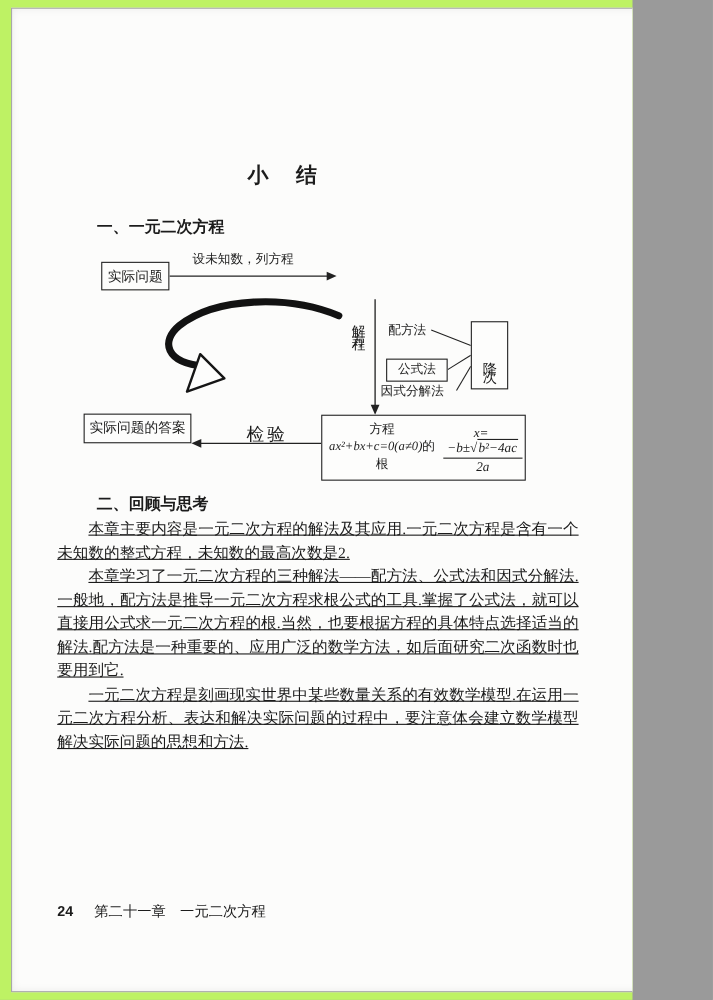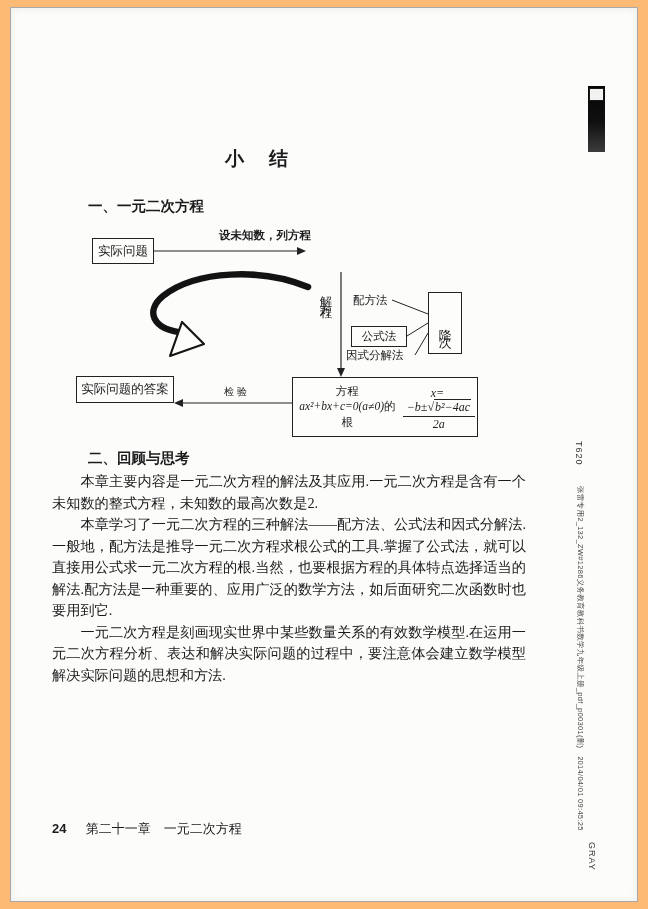--- a/index.html
+++ b/index.html
@@ -1,19 +1,19 @@
 <!DOCTYPE html>
 <html><head>
 <meta charset="utf-8">
 <style>
   * { margin:0; padding:0; box-sizing:border-box; }
   html,body { background:#9a9a9a; }
   .canvas {
-    position:relative; width:648px; height:909px;
-    background:#fdba74; overflow:hidden;
+    position:relative; width:575px; height:909px;
+    background:#bef264; overflow:hidden;
     font-family:"Liberation Serif","DejaVu Serif",serif;
     color:#1c1c1c;
   }
   .page {
     position:absolute; left:10px; top:7px; width:628px; height:895px;
     background:#fcfcfb; border:1px solid #a8a8a8;
     box-shadow: inset 0 0 8px rgba(0,0,0,0.07);
     z-index:1;
   }
   .abs { position:absolute; z-index:3; }
@@ -32,21 +32,21 @@
   .vtext { writing-mode:vertical-rl; text-orientation:upright; }
   .mi { font-style:italic; font-family:"Liberation Serif",serif; }
 
   .frac { display:inline-flex; flex-direction:column; text-align:center;
           vertical-align:middle; line-height:1.15; margin-left:3px; }
   .frac .num { border-bottom:1px solid #222; padding:0 4px 1px; }
   .frac .den { padding-top:1px; }
   .radicand { border-top:1px solid #222; padding:0 1px;margin-top:28px; }
 
   .bodytext { left:52px; top:471px; width:474px; font-size:14.2px;
-              line-height:21.5px; text-align:justify; color:#1b1b1b; }
+              line-height:21.5px; text-align:justify; color:#1b1b1b;text-decoration:underline; }
   .bodytext p { text-indent:2em; }
 
   .footer { left:52px; top:820px; font-size:13px; }
   .footer .num { font-weight:bold; margin-right:16px; font-family:"Liberation Sans",sans-serif;text-align:center; }
 
   .blackbar { left:588px; top:86px; width:17px; height:66px;
               background:linear-gradient(180deg,#070707 0%,#101010 55%,#3c3c3c 100%); }
   .whitesq { left:589px; top:88px; width:15px; height:13px;
              background:#f2f2f1; border:1px solid #1a1a1a; z-index:4; }
   .rot90 { transform-origin:0 0; transform:rotate(90deg); white-space:nowrap;
@@ -80,21 +80,21 @@
     <path d="M 308 287 C 262 268, 196 270, 163 296 C 146 310, 150 330, 186 333" fill="none" stroke="#121212" stroke-width="6.5" stroke-linecap="round"></path>
     <polygon points="170,356 182,322 204,344" fill="#fdfdfc" stroke="#151515" stroke-width="2.2" stroke-linejoin="round"></polygon>
   </svg>
 
   <div class="abs title hd">小　结</div>
   <div class="abs h1 hd">一、一元二次方程</div>
   <div class="abs h2 hd">二、回顾与思考</div>
 
   <div class="box" style="left:92px; top:238px; width:62px; height:26px;">实际问题</div>
 
-  <div class="lbl" style="left:175px; top:228px; width:136px; text-align:right;font-weight:bold;">设未知数，列方程</div>
+  <div class="lbl" style="left:175px; top:228px; width:136px; text-align:left;">设未知数，列方程</div>
 
 
   <div class="lbl vtext" style="left:317px; top:286px; height:70px; font-size:12.5px; letter-spacing:6px;">解方程</div>
 
   <div class="lbl" style="left:353px; top:293px;">配方法</div>
 
   <div class="box" style="left:351px; top:326px; width:56px; height:21px; font-size:11.5px;">公式法</div>
 
   <div class="lbl" style="left:346px; top:348px;">因式分解法</div>
 
@@ -105,21 +105,21 @@
       <span>方程 </span><span class="mi">ax²+bx+c=0(a≠0)</span><span>的根</span>
     </div>
     <div style="font-size:12px; margin-top:2px;">
       <span class="mi">x=</span><span class="frac">
           <span class="num mi"><span>−b±</span><span>√</span><span class="radicand">b²−4ac</span></span>
           <span class="den mi">2a</span>
         </span>
     </div>
   </div>
 
-  <div class="lbl" style="left:224px; top:385px; font-size:10px; letter-spacing:3px;text-align:center;">检验</div>
+  <div class="lbl" style="left:224px; top:385px; font-size:16px; letter-spacing:3px;text-align:center;">检验</div>
 
   <div class="box" style="left:76px; top:376px; width:98px; height:27px;">实际问题的答案</div>
 
   <div class="abs bodytext">
     <p>本章主要内容是一元二次方程的解法及其应用.一元二次方程是含有一个未知数的整式方程，未知数的最高次数是2.</p>
     <p>本章学习了一元二次方程的三种解法——配方法、公式法和因式分解法.一般地，配方法是推导一元二次方程求根公式的工具.掌握了公式法，就可以直接用公式求一元二次方程的根.当然，也要根据方程的具体特点选择适当的解法.配方法是一种重要的、应用广泛的数学方法，如后面研究二次函数时也要用到它.</p>
     <p>一元二次方程是刻画现实世界中某些数量关系的有效数学模型.在运用一元二次方程分析、表达和解决实际问题的过程中，要注意体会建立数学模型解决实际问题的思想和方法.</p>
   </div>
 
   <div class="abs footer">

